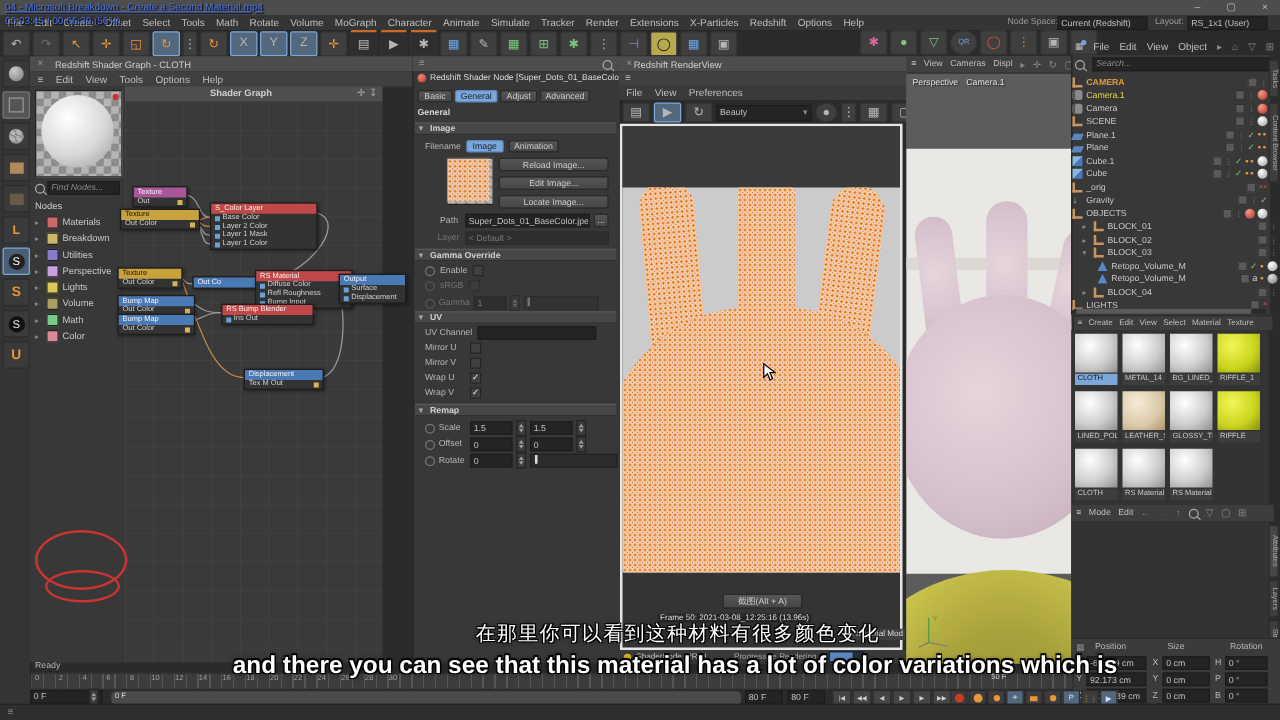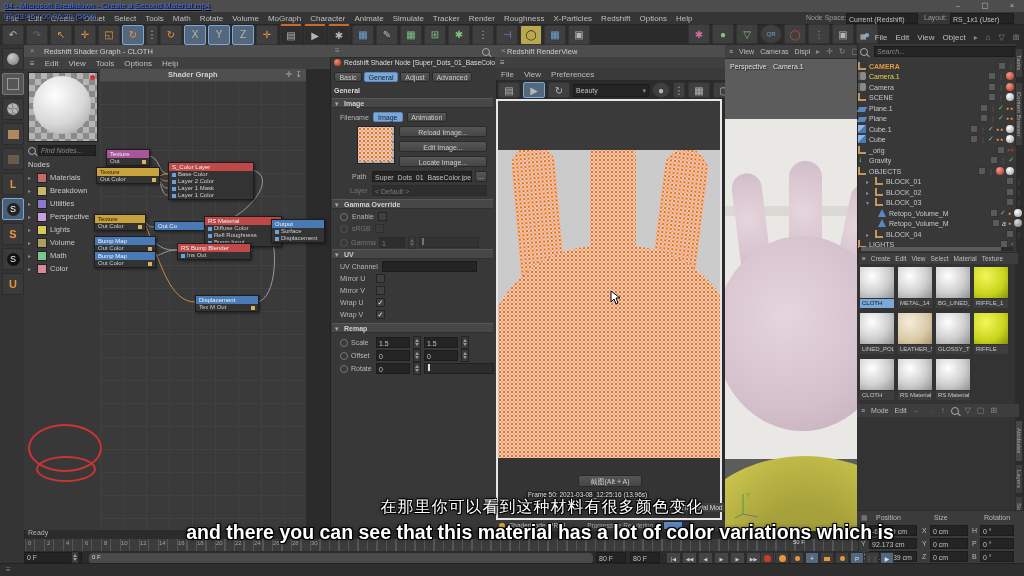--- a/index.html
+++ b/index.html
@@ -113,21 +113,21 @@
     <span class="mi">Tools</span>
     <span class="mi">Math</span>
     <span class="mi">Rotate</span>
     <span class="mi">Volume</span>
     <span class="mi">MoGraph</span>
     <span class="mi">Character</span>
     <span class="mi">Animate</span>
     <span class="mi">Simulate</span>
     <span class="mi">Tracker</span>
     <span class="mi">Render</span>
-    <span class="mi">Roughness</span>
+    <span class="mi">Extensions</span>
     <span class="mi">X-Particles</span>
     <span class="mi">Redshift</span>
     <span class="mi">Options</span>
     <span class="mi">Help</span>
   </div>
   <span class="a lbl7" style="left:806px;top:14px;color:#9a9a9a">Node Space:</span>
   <span class="a inp" style="left:846px;top:13px;width:72px">Current (Redshift)</span>
   <span class="a lbl7" style="left:924px;top:14px;color:#9a9a9a">Layout:</span>
   <span class="a inp" style="left:950px;top:13px;width:64px">RS_1x1 (User)</span>
 

